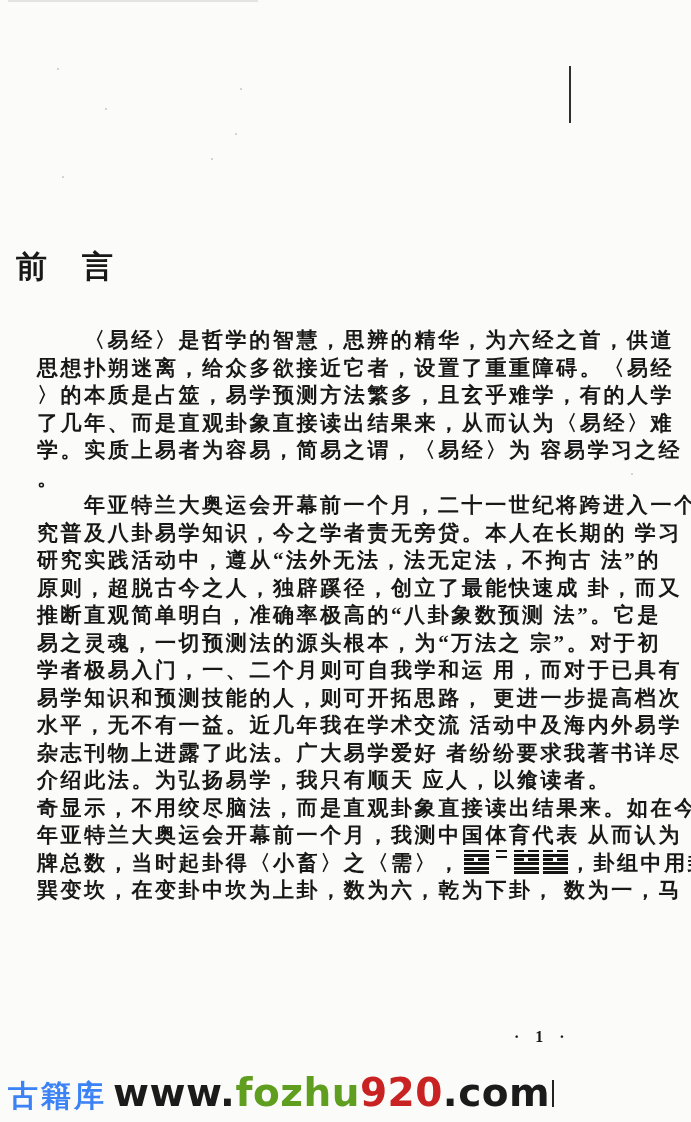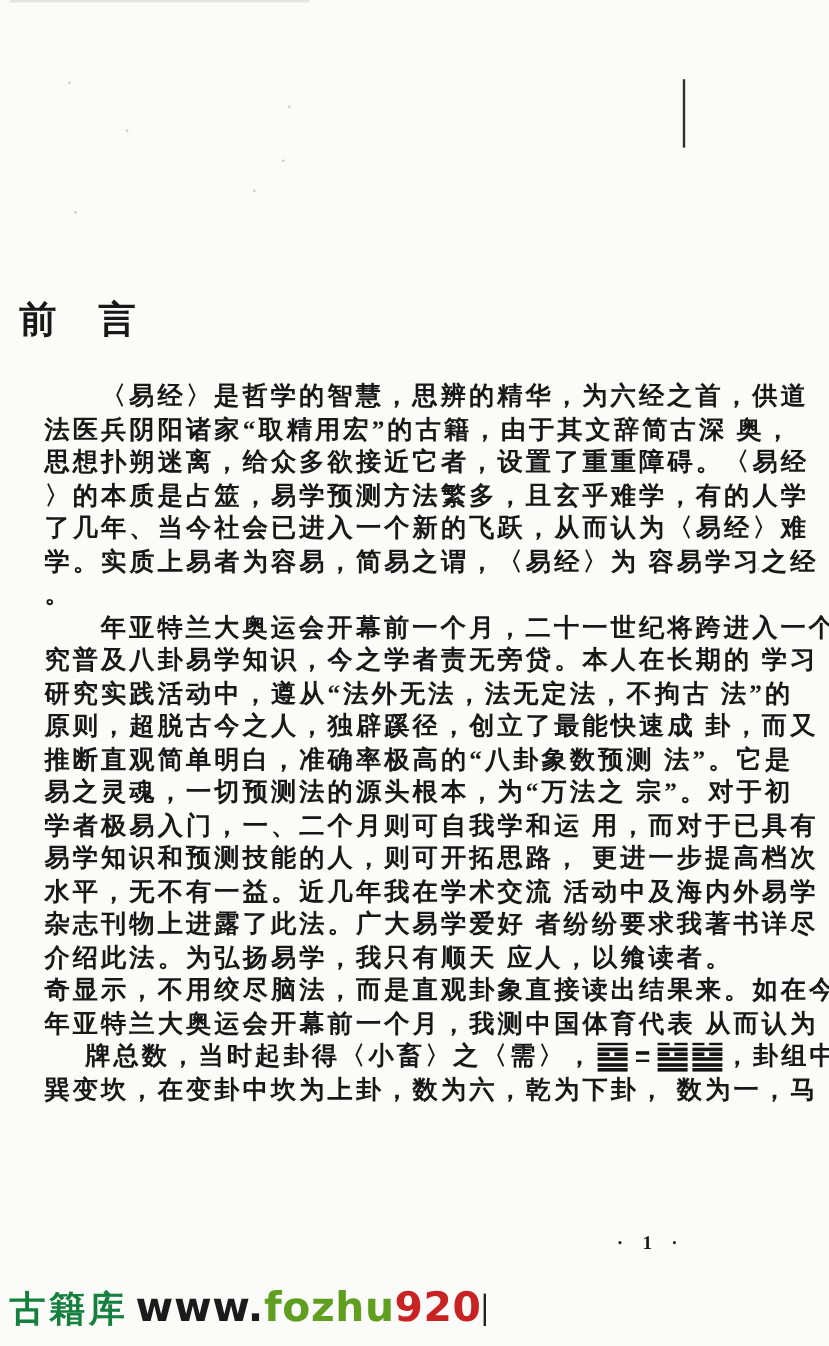--- a/index.html
+++ b/index.html
@@ -10,73 +10,72 @@
     background:#fbfbf9;
     font-family:"Liberation Serif","DejaVu Serif",serif;
     color:#181818;
     overflow:hidden;
   }
   .title{
     position:absolute;top:246px;left:16px;width:100%;
     box-sizing:border-box;padding-right:54px;
     font-size:31px;font-weight:700;letter-spacing:2px;
   }
-  .body-text{position:absolute;left:37px;top:317px;width:640px;}
+  .body-text{position:absolute;left:37px;top:327px;width:640px;}
   .line{
     height:27.5px;line-height:27.5px;
     font-size:21px;letter-spacing:2.6px;
     font-weight:600;white-space:pre;
   }
   .line.indent{text-indent:47px;}
-  .line.hexline{display:flex;align-items:center;margin-left:34px;}
+  .line.hexline{display:flex;align-items:flex-start;}
   .hexfig{display:inline-flex;flex-direction:column;justify-content:center;gap:1.4px;margin:0 2px;}
   .hrow{width:25px;height:2.9px;background:#151515;}
   .hrow.broken{background:transparent;display:flex;justify-content:space-between;}
   .hrow.broken i{display:block;width:10.5px;height:2.9px;background:#151515;}
   .hexconn{display:inline-flex;flex-direction:column;gap:3.5px;margin:0 5px;}
   .hexconn i{display:block;width:11px;height:2.6px;background:#151515;}
   .page-number{
     position:absolute;left:514px;top:1028px;
     font-size:16px;font-weight:600;letter-spacing:6px;
   }
   .watermark{
     position:absolute;left:8px;top:1070px;
     display:flex;align-items:baseline;
     font-weight:700;
   }
   .wm-cjk{
     font-size:30px;letter-spacing:3px;margin-right:6px;
     font-family:"Liberation Sans","DejaVu Sans",sans-serif;
   }
   .wm-latin{
-    font-size:34px;letter-spacing:0.5px;
+    font-size:39px;letter-spacing:0.5px;
     font-family:"DejaVu Sans","Liberation Sans",sans-serif;
   }
   .wm-cursor{width:2px;height:27px;background:#222;margin-left:2px;align-self:center;}
   .vline-artifact{position:absolute;left:569px;top:66px;width:2px;height:57px;background:#2f2f2f;}
   .topline-artifact{position:absolute;left:8px;top:0;width:250px;height:2px;background:#e4e4e2;}
   .speck{position:absolute;width:2px;height:2px;background:#c6c6c6;border-radius:50%;}
 </style>
 </head>
 <body>
 
 <div class="page">
 
   <div class="topline-artifact"></div>
   <div class="vline-artifact"></div>
 
   <div class="title">前　言</div>
 
   <div class="body-text">
       <div>
         <div class="line indent">〈易经〉是哲学的智慧，思辨的精华，为六经之首，供道</div>
-        <div class="line">法医兵阴阳诸家“取精用宏”的古籍，由于其文辞简古深 奥，</div>
         <div class="line">思想扑朔迷离，给众多欲接近它者，设置了重重障碍。〈易经</div>
         <div class="line">〉的本质是占筮，易学预测方法繁多，且玄乎难学，有的人学</div>
-        <div class="line">了几年、当今社会已进入一个新的飞跃，从而认为〈易经〉难</div>
+        <div class="line">了几年、而是直观卦象直接读出结果来，从而认为〈易经〉难</div>
         <div class="line">学。实质上易者为容易，简易之谓，〈易经〉为 容易学习之经</div>
         <div class="line">。</div>
       </div>
       <div>
         <div class="line indent">年亚特兰大奥运会开幕前一个月，二十一世纪将跨进入一个</div>
         <div class="line">究普及八卦易学知识，今之学者责无旁贷。本人在长期的 学习</div>
         <div class="line">研究实践活动中，遵从“法外无法，法无定法，不拘古 法”的</div>
         <div class="line">原则，超脱古今之人，独辟蹊径，创立了最能快速成 卦，而又</div>
         <div class="line">推断直观简单明白，准确率极高的“八卦象数预测 法”。它是</div>
         <div class="line">易之灵魂，一切预测法的源头根本，为“万法之 宗”。对于初</div>
@@ -90,24 +89,25 @@
         <div class="line">奇显示，不用绞尽脑法，而是直观卦象直接读出结果来。如在今</div>
         <div class="line">年亚特兰大奥运会开幕前一个月，我测中国体育代表 从而认为</div>
         <div class="line hexline"><span>牌总数，当时起卦得〈小畜〉之〈需〉，</span><span class="hexfig"><span class="hrow"></span><span class="hrow"></span><span class="hrow broken"><i></i><i></i></span><span class="hrow"></span><span class="hrow"></span><span class="hrow"></span></span><span class="hexconn"><i></i><i></i></span><span class="hexfig"><span class="hrow broken"><i></i><i></i></span><span class="hrow"></span><span class="hrow broken"><i></i><i></i></span><span class="hrow"></span><span class="hrow"></span><span class="hrow"></span></span><span class="hexfig"><span class="hrow broken"><i></i><i></i></span><span class="hrow"></span><span class="hrow broken"><i></i><i></i></span><span class="hrow"></span><span class="hrow"></span><span class="hrow"></span></span><span>，卦组中用卦</span></div>
         <div class="line">巽变坎，在变卦中坎为上卦，数为六，乾为下卦， 数为一，马</div>
       </div>
     </div>
 
   <div class="page-number">· 1 ·</div>
 
   <div class="watermark">
-    <span class="wm-cjk" style="color: #15803d;">古籍库</span>
+    <span class="wm-cjk" style="color: #3b82f6;">古籍库</span>
     <span class="wm-latin" style="color: rgb(27, 27, 27);">www.</span>
     <span class="wm-latin" style="color: rgb(95, 158, 30);">fozhu</span>
     <span class="wm-latin" style="color: rgb(201, 34, 34);">920</span>
+    <span class="wm-latin" style="color: rgb(27, 27, 27);">.com</span>
     <span class="wm-cursor"></span>
   </div>
 
 <div class="speck" style="left: 57px; top: 68px;"></div>
     <div class="speck" style="left: 105px; top: 108px;"></div>
     <div class="speck" style="left: 240px; top: 88px;"></div>
     <div class="speck" style="left: 62px; top: 176px;"></div>
     <div class="speck" style="left: 235px; top: 133px;"></div>
     <div class="speck" style="left: 211px; top: 158px;"></div>
     <div class="speck" style="left: 631px; top: 473px;"></div>

